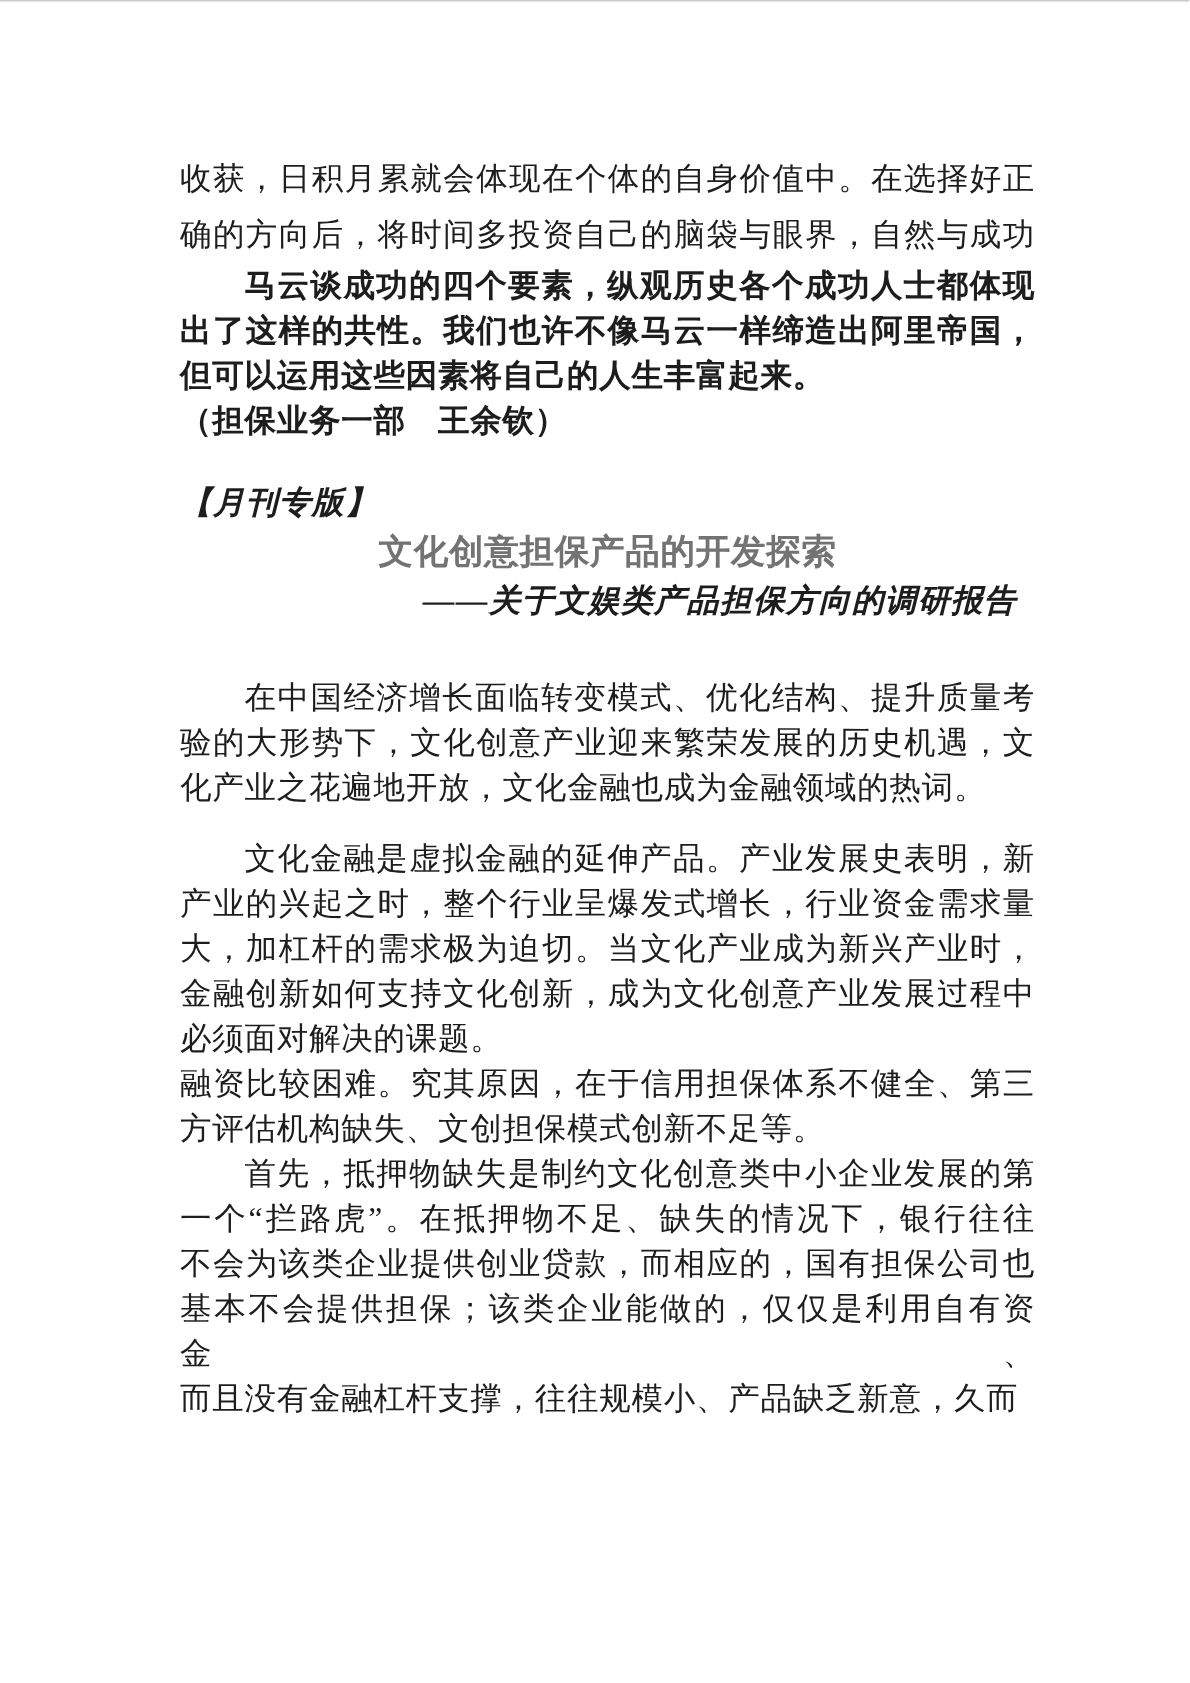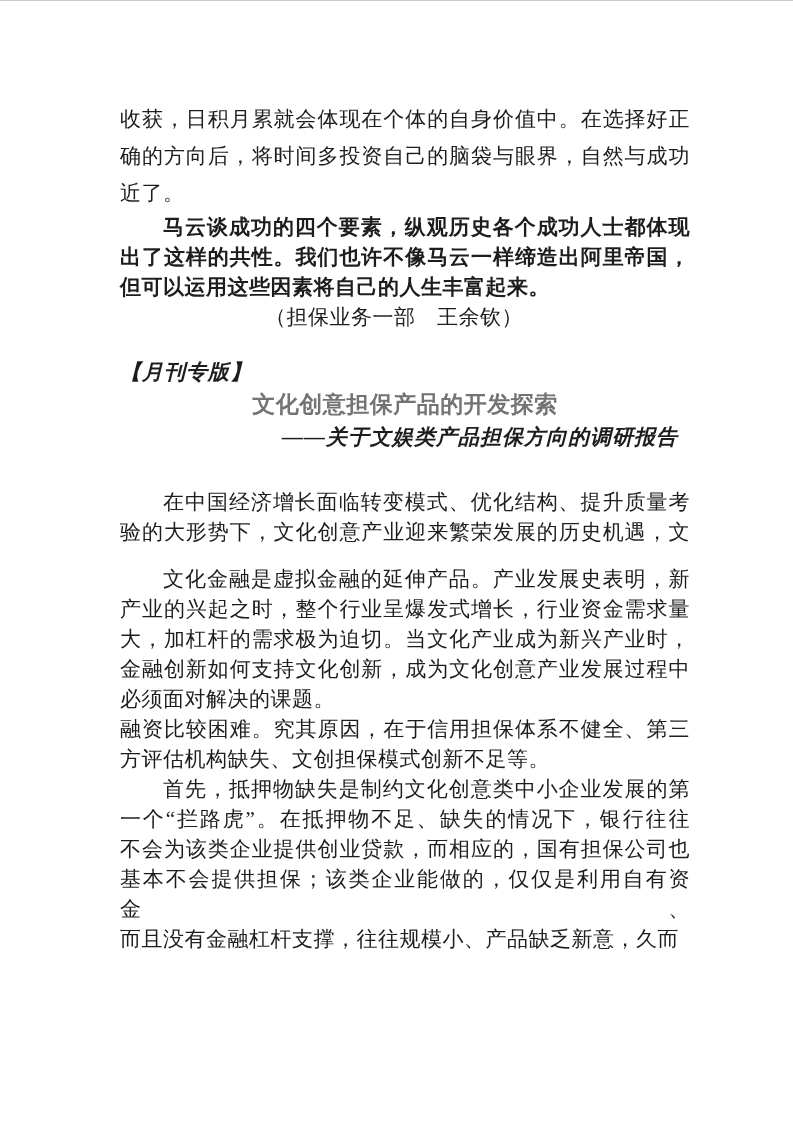--- a/index.html
+++ b/index.html
@@ -41,23 +41,24 @@
   .para-loose .line {
     line-height: 37px;
   }
   .para-intro-2 {
     margin-top: 0;
     font-weight: bold;
   }
   .attribution {
     font-size: 21px;
     line-height: 30px;
-    text-align: center;
+    text-align: left;
     padding-right: 22px;
     letter-spacing: 0.5px;
+    font-weight: bold;
   }
   .section-label {
     margin-top: 25px;
     font-size: 21px;
     line-height: 30px;
     font-weight: bold;
     font-style: italic;
     letter-spacing: 1px;
   }
   .article-title {
@@ -88,21 +89,20 @@
 </style>
 </head>
 <body>
 
 <div class="page">
   <div class="content">
 
     <div class="para-loose">
       <div class="line">收获，日积月累就会体现在个体的自身价值中。在选择好正</div>
       <div class="line">确的方向后，将时间多投资自己的脑袋与眼界，自然与成功</div>
-      <div class="line last">近了。</div>
     </div>
 
     <div class="para-intro-2">
       <div class="line indent">马云谈成功的四个要素，纵观历史各个成功人士都体现</div>
       <div class="line">出了这样的共性。我们也许不像马云一样缔造出阿里帝国，</div>
       <div class="line last">但可以运用这些因素将自己的人生丰富起来。</div>
     </div>
 
     <div class="attribution">（担保业务一部　王余钦）</div>
 
@@ -110,20 +110,21 @@
 
     <h1 class="article-title" style="margin:1px 0 0 0;">文化创意担保产品的开发探索</h1>
 
     <div class="article-subtitle">——关于文娱类产品担保方向的调研报告</div>
 
     <div class="body-section">
 
       <div class="body-para gap-after">
         <div class="line indent">在中国经济增长面临转变模式、优化结构、提升质量考</div>
         <div class="line">验的大形势下，文化创意产业迎来繁荣发展的历史机遇，文</div>
+        <div class="line last">化产业之花遍地开放，文化金融也成为金融领域的热词。</div>
       </div>
 
       <div class="body-para">
         <div class="line indent">文化金融是虚拟金融的延伸产品。产业发展史表明，新</div>
         <div class="line">产业的兴起之时，整个行业呈爆发式增长，行业资金需求量</div>
         <div class="line">大，加杠杆的需求极为迫切。当文化产业成为新兴产业时，</div>
         <div class="line">金融创新如何支持文化创新，成为文化创意产业发展过程中</div>
         <div class="line last">必须面对解决的课题。</div>
       </div>
 

